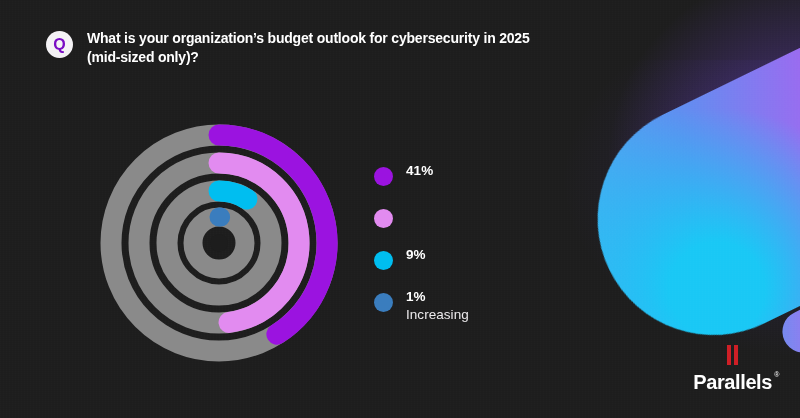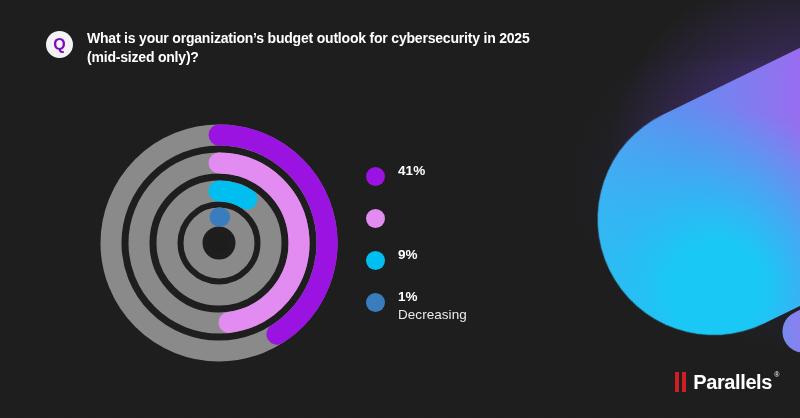--- a/index.html
+++ b/index.html
@@ -130,21 +130,21 @@
     width: 260px;
     height: 260px;
     z-index: 4;
   }
 
   .chart-wrap svg { display: block; }
 
   
   .legend {
     position: absolute;
-    left: 366px;
+    left: 374px;
     top: 163px;
     z-index: 5;
   }
 
   .legend-item {
     display: flex;
     align-items: flex-start;
     gap: 13px;
     margin-bottom: 19px;
   }
@@ -180,20 +180,21 @@
 
   
   .logo {
     position: absolute;
     right: 28px;
     bottom: 26px;
     display: flex;
     align-items: center;
     gap: 7px;
     z-index: 6;
+    flex-direction: column;
   }
 
   .logo-bars {
     display: flex;
     gap: 3px;
     align-items: center;
   }
 
   .logo-bars i {
     display: block;
@@ -273,21 +274,21 @@
       <span class="legend-dot" style="background: rgb(0, 190, 240);"></span>
       <div class="legend-text">
         <div class="legend-pct">9%</div>
       </div>
     </div>
 
     <div class="legend-item">
       <span class="legend-dot" style="background: rgb(58, 125, 190);"></span>
       <div class="legend-text">
         <div class="legend-pct">1%</div>
-        <div class="legend-label">Decreasing</div>
+        <div class="legend-label">Increasing</div>
       </div>
     </div>
 
   </div>
 
   <div class="logo">
     <div class="logo-bars">
       <i></i>
         <i></i>
     </div>

